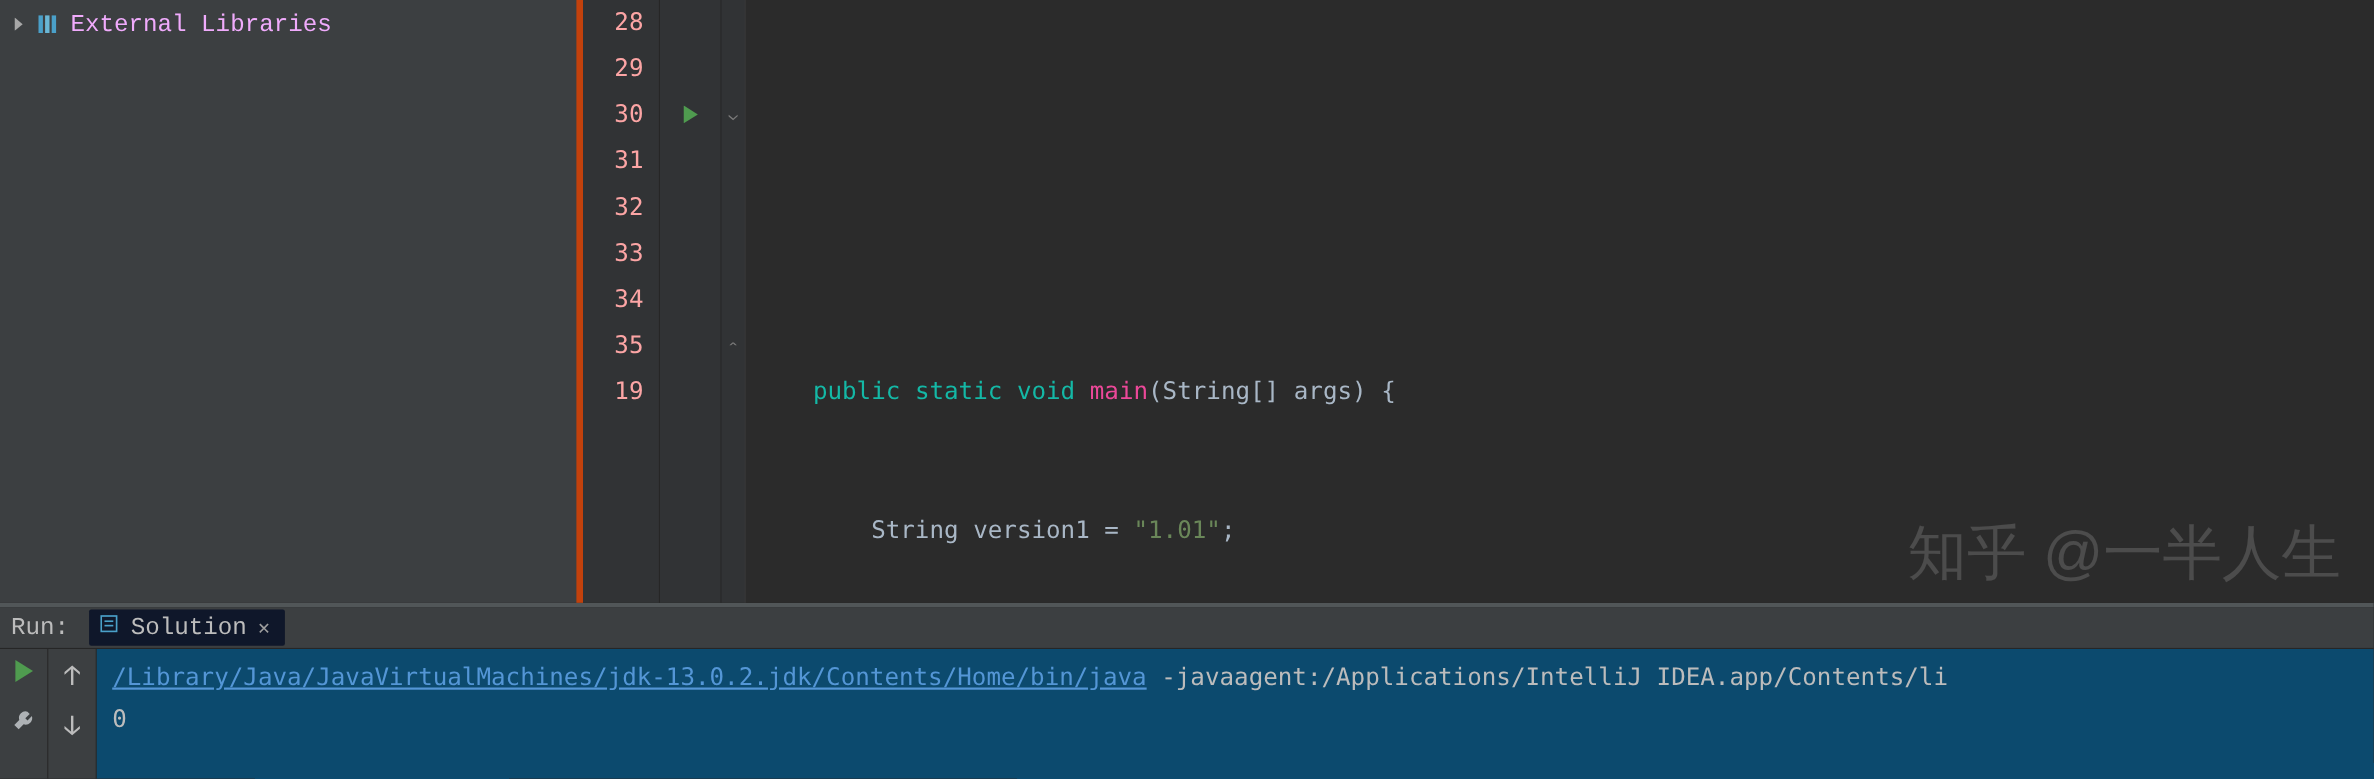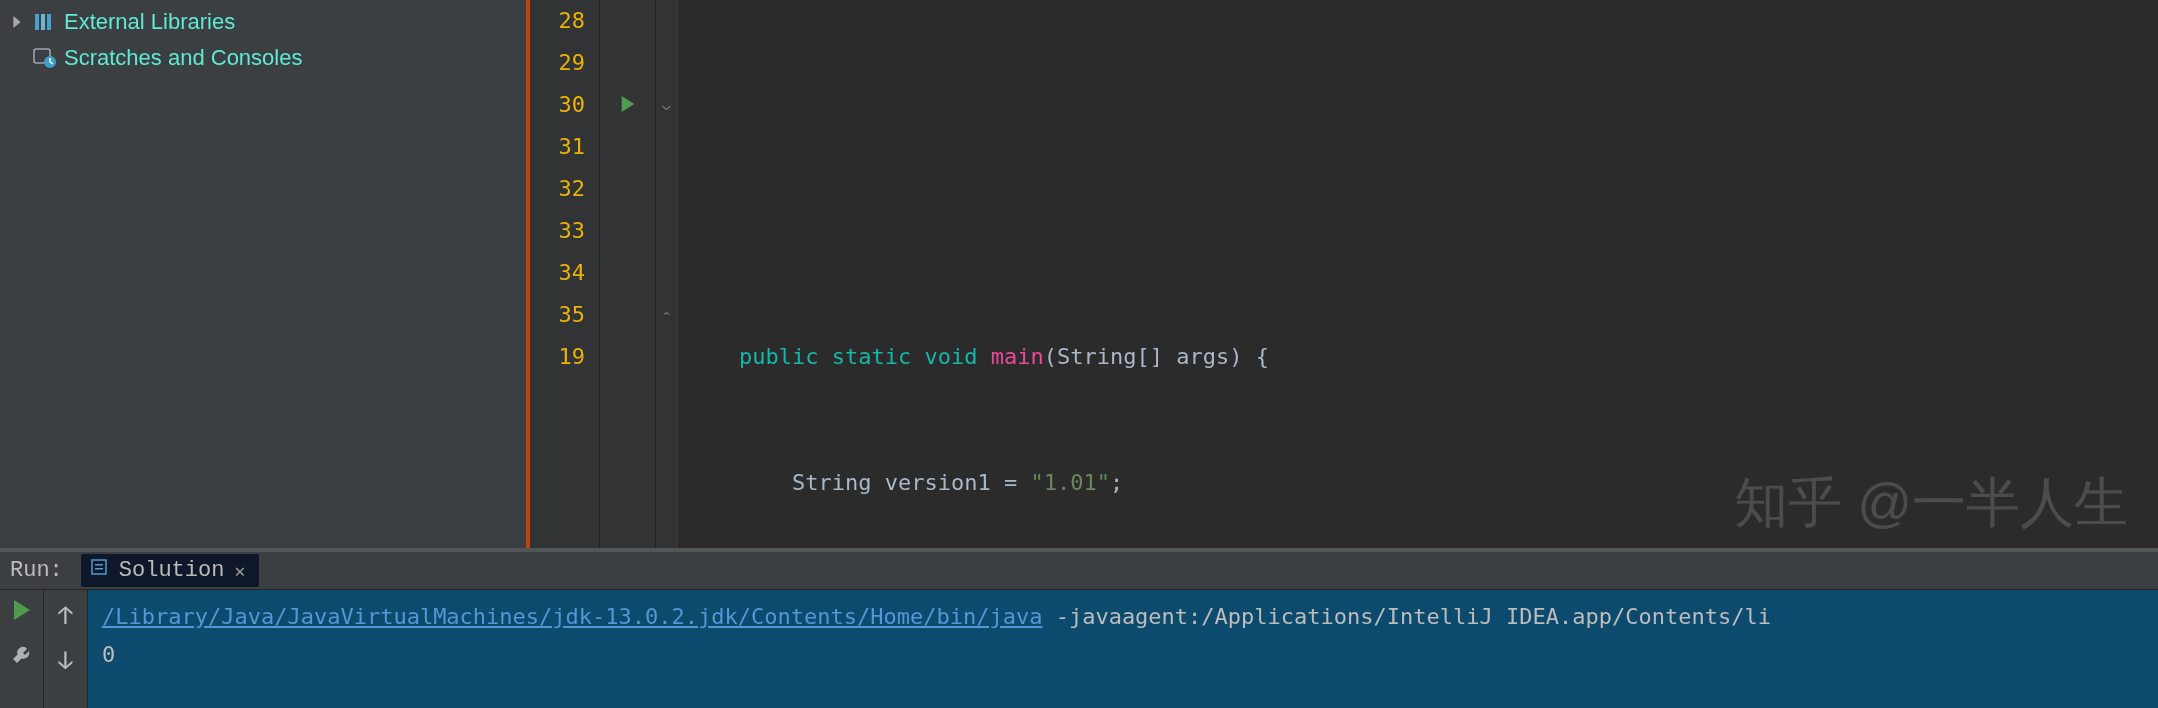--- a/index.html
+++ b/index.html
@@ -12,25 +12,25 @@
   }
   .top {
     display: flex;
     height: 548px;
     width: 100%;
   }
   
   .project-tree {
     width: 530px;
     background: #3c3f41;
-    border-right: 4px solid #c2410c;
+    border-right: 6px solid #c2410c;
     padding-top: 4px;
-    font-family: Liberation Sans, sans-serif;
-    font-size: 22px;
-    color: #5eead4;
+    font-family: Liberation Mono, monospace;
+    font-size: 22px;
+    color: #f0abfc;
   }
   .tree-row {
     display: flex;
     align-items: center;
     height: 36px;
     padding-left: 8px;
     gap: 6px;
     cursor: pointer;
   }
   .tree-chevron {
@@ -49,21 +49,21 @@
     flex-direction: row;
     background: #2b2b2b;
     position: relative;
   }
   .gutter {
     width: 70px;
     background: #313335;
     border-right: 1px solid #262626;
     text-align: right;
     padding-right: 14px;
-    color: #eab308;
+    color: #fca5a5;
     font-size: 22px;
     line-height: 42px;
     font-family: "Menlo", monospace;
   }
   .run-col {
     width: 56px;
     background: #313335;
     border-right: 1px solid #262626;
     line-height: 42px;
   }
@@ -179,30 +179,20 @@
           </svg>
       </span>
       <span class="tree-icon">
         <svg width="22" height="22" viewBox="0 0 22 22">
           <rect x="1" y="3" width="4" height="16" fill="#4aa0c9"></rect>
           <rect x="7" y="3" width="4" height="16" fill="#6ab7d6"></rect>
           <rect x="13" y="3" width="4" height="16" fill="#4aa0c9"></rect>
         </svg>
       </span>
       <span>External Libraries</span>
-    </div>
-    <div class="tree-row" style="padding-left:32px">
-      <span class="tree-icon">
-        <svg width="24" height="22" viewBox="0 0 24 22">
-          <rect x="1" y="2" width="16" height="14" rx="2" fill="none" stroke="#9aa7b0" stroke-width="1.6"></rect>
-          <circle cx="17" cy="15" r="6" fill="#3d9ec9"></circle>
-          <path d="M17 11 v4 l3 2" stroke="#fff" stroke-width="1.4" fill="none"></path>
-        </svg>
-      </span>
-      <span>Scratches and Consoles</span>
     </div>
   </div>
 
   <div class="editor">
     <div class="gutter">
       <div>28</div>
       <div>29</div>
       <div>30</div>
       <div>31</div>
       <div>32</div>

